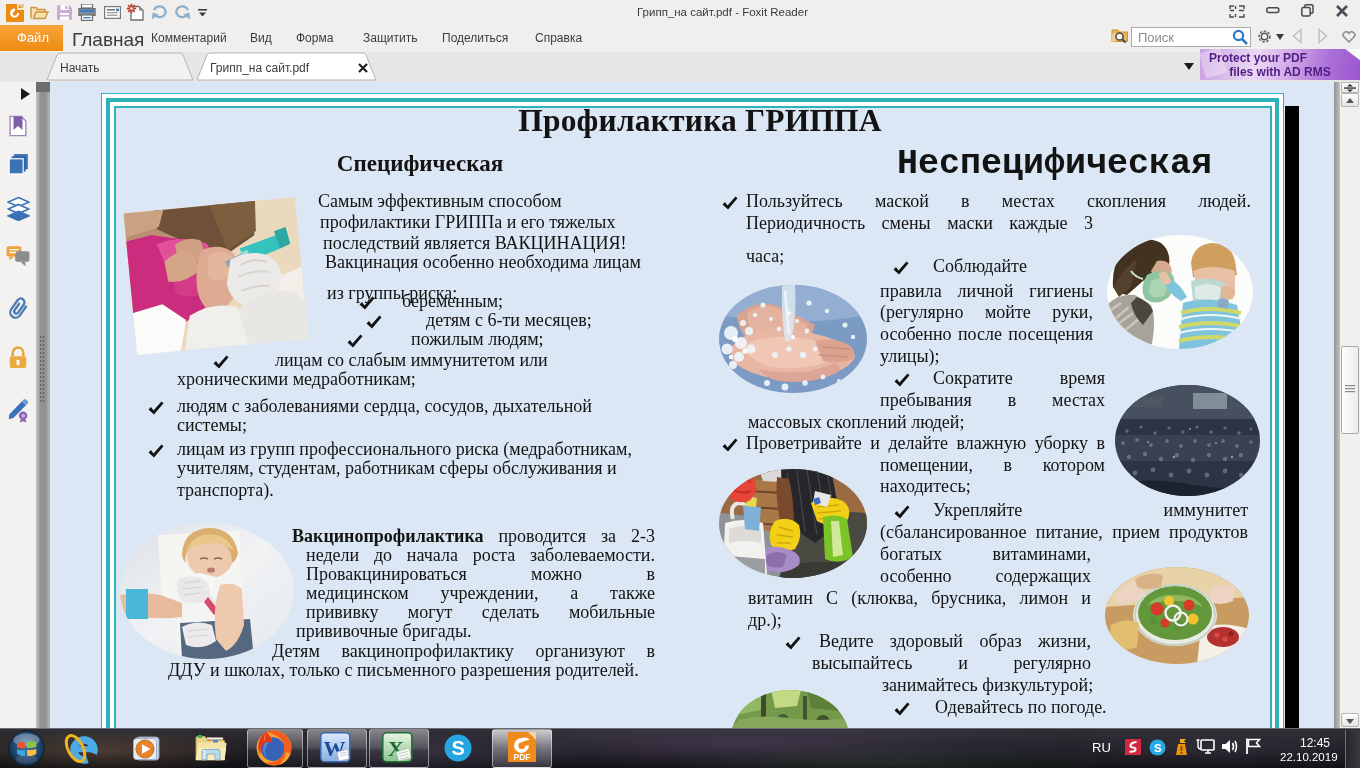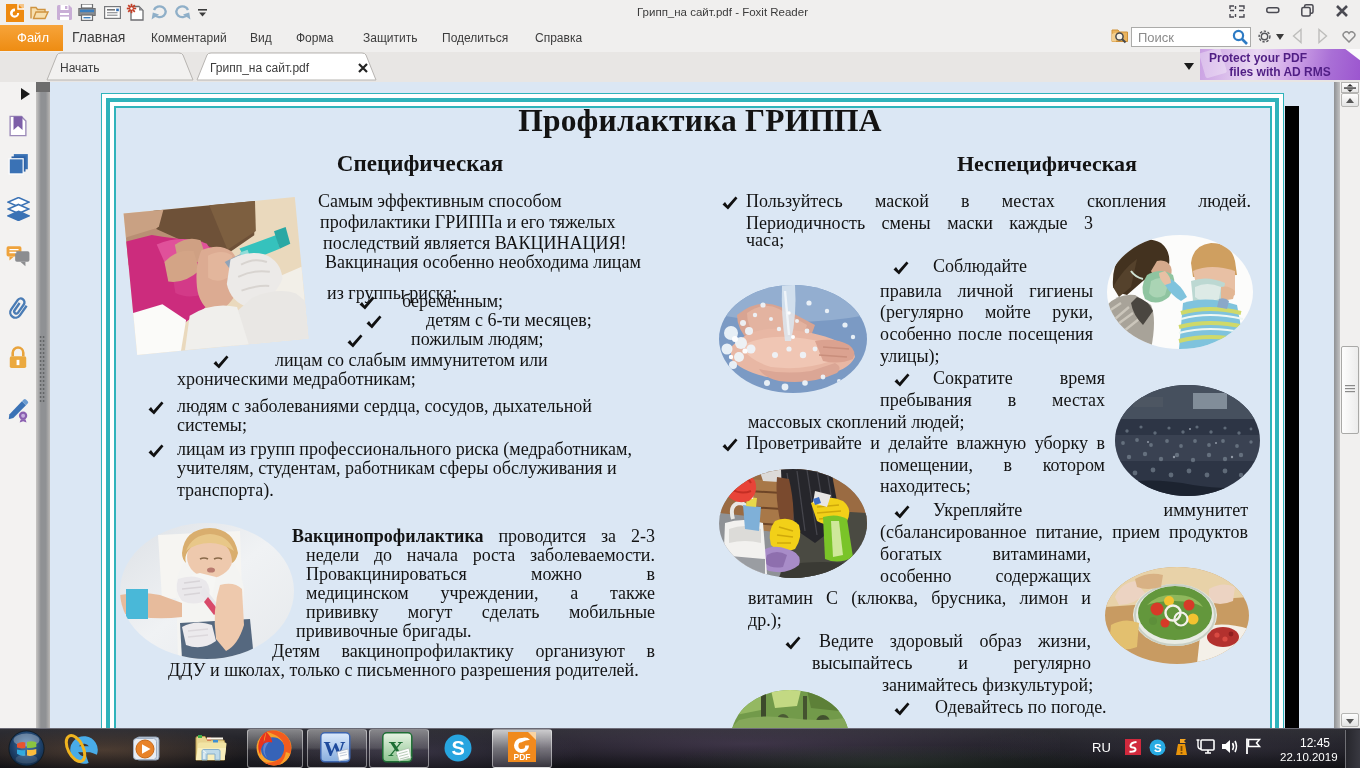--- a/index.html
+++ b/index.html
@@ -118,21 +118,21 @@
 
     <svg class="abs" style="left:1336px;top:5px" width="12" height="12">
         <path d="M1 1 L11 11 M11 1 L1 11" stroke="#4a4a52" stroke-width="2.6"></path>
       </svg>
   </div>
 </div>
 
 <div class="abs" id="menubar">
   <div class="abs" style="left:0;top:0;width:63px;height:26px;background:linear-gradient(180deg,#f7a43a,#ee8c12);"></div>
   <div class="mi" style="left:17px;top:5px;font-size:13px;color:#fff;">Файл</div>
-  <div class="mi" style="left:72px;top:4px;font-size:14px;">Главная</div>
+  <div class="mi" style="left:72px;top:4px;font-size:19px;">Главная</div>
   <div class="mi" style="left:151px;">Комментарий</div>
   <div class="mi" style="left:250px;">Вид</div>
   <div class="mi" style="left:296px;">Форма</div>
   <div class="mi" style="left:363px;">Защитить</div>
   <div class="mi" style="left:442px;">Поделиться</div>
   <div class="mi" style="left:535px;">Справка</div>
   <div class="abs" id="searcharea">
 
     <svg class="abs" style="left:1111px;top:2px" width="18" height="18">
         <path d="M1 14.5 L1 3 L7 3 L8.5 5 L16.5 5 L16.5 14.5 Z" fill="#eab45e" stroke="#d09136" stroke-width="1"></path>
@@ -632,21 +632,21 @@
       <rect x="30" y="4" width="5" height="34" fill="#3d4a2c"></rect>
       <rect x="72" y="6" width="4" height="32" fill="#44532f"></rect>
       <circle cx="52" cy="30" r="6" fill="#4a5a34"></circle>
       <circle cx="92" cy="32" r="7" fill="#42512f"></circle>
       <path d="M8 30 Q30 24 58 28 Q90 32 114 28 L118 38 L0 38 Z" fill="#85a85a"></path>
     </g>
   </svg>
 
   <div class="abs ser" style="left:400px;top:104px;width:600px;text-align:center;font-size:31.5px;font-weight:bold;letter-spacing:0.2px;line-height:34px;">Профилактика ГРИППА</div>
   <div class="abs ser" style="left:270px;top:148px;width:300px;text-align:center;font-size:23px;font-weight:bold;line-height:32px;">Специфическая</div>
-  <div class="abs ser" style="left:897px;top:148px;width:300px;text-align:center;font-size:22px;font-weight:bold;line-height:32px;">Неспецифическая</div>
+  <div class="abs ser" style="left:897px;top:148px;width:300px;text-align:center;font-size:35px;font-weight:bold;line-height:32px;font-family:Liberation Mono, monospace;">Неспецифическая</div>
 
   <div class="ln" style="left:318px;top:191px;">Самым эффективным способом</div>
   <div class="ln" style="left:320px;top:212px;">профилактики ГРИППа и его тяжелых</div>
   <div class="ln" style="left:323px;top:233px;">последствий является ВАКЦИНАЦИЯ!</div>
   <div class="ln" style="left:325px;top:252px;">Вакцинация особенно необходима лицам</div>
   <div class="ln" style="left:327px;top:271px;margin-top:12px;">из группы риска:</div>
 
   <svg class="chk" style="left:359px;top:296px" width="16" height="14" viewBox="0 0 16 14">
         <path d="M0.5 8.5 L3 6 L5.5 9.5 L13.5 0.5 L15.5 2.2 L6 13.5 Z" fill="#111"></path>
       </svg>
@@ -683,21 +683,21 @@
   <div class="lj" style="left:306px;top:602px;width:349px;">прививку могут сделать мобильные</div>
   <div class="ln" style="left:296px;top:621px;">прививочные бригады.</div>
   <div class="lj" style="left:272px;top:641px;width:383px;">Детям вакцинопрофилактику организуют в</div>
   <div class="ln" style="left:168px;top:660px;">ДДУ и школах, только с письменного разрешения родителей.</div>
 
   <svg class="chk" style="left:722px;top:196px" width="16" height="14" viewBox="0 0 16 14">
         <path d="M0.5 8.5 L3 6 L5.5 9.5 L13.5 0.5 L15.5 2.2 L6 13.5 Z" fill="#111"></path>
       </svg>
   <div class="lj" style="left:746px;top:191px;width:505px;">Пользуйтесь маской в местах скопления людей.</div>
   <div class="lj" style="left:746px;top:213px;width:347px;">Периодичность смены маски каждые 3</div>
-  <div class="ln" style="left:746px;top:230px;">часа;</div>
+  <div class="ln" style="left:746px;top:246px;">часа;</div>
   <svg class="chk" style="left:893px;top:261px" width="16" height="14" viewBox="0 0 16 14">
         <path d="M0.5 8.5 L3 6 L5.5 9.5 L13.5 0.5 L15.5 2.2 L6 13.5 Z" fill="#111"></path>
       </svg>
   <div class="ln" style="left:933px;top:256px;">Соблюдайте</div>
   <div class="lj" style="left:880px;top:281px;width:213px;">правила личной гигиены</div>
   <div class="lj" style="left:880px;top:302px;width:213px;">(регулярно мойте руки,</div>
   <div class="lj" style="left:880px;top:324px;width:213px;">особенно после посещения</div>
   <div class="ln" style="left:880px;top:346px;">улицы);</div>
   <svg class="chk" style="left:894px;top:373px" width="16" height="14" viewBox="0 0 16 14">
         <path d="M0.5 8.5 L3 6 L5.5 9.5 L13.5 0.5 L15.5 2.2 L6 13.5 Z" fill="#111"></path>

